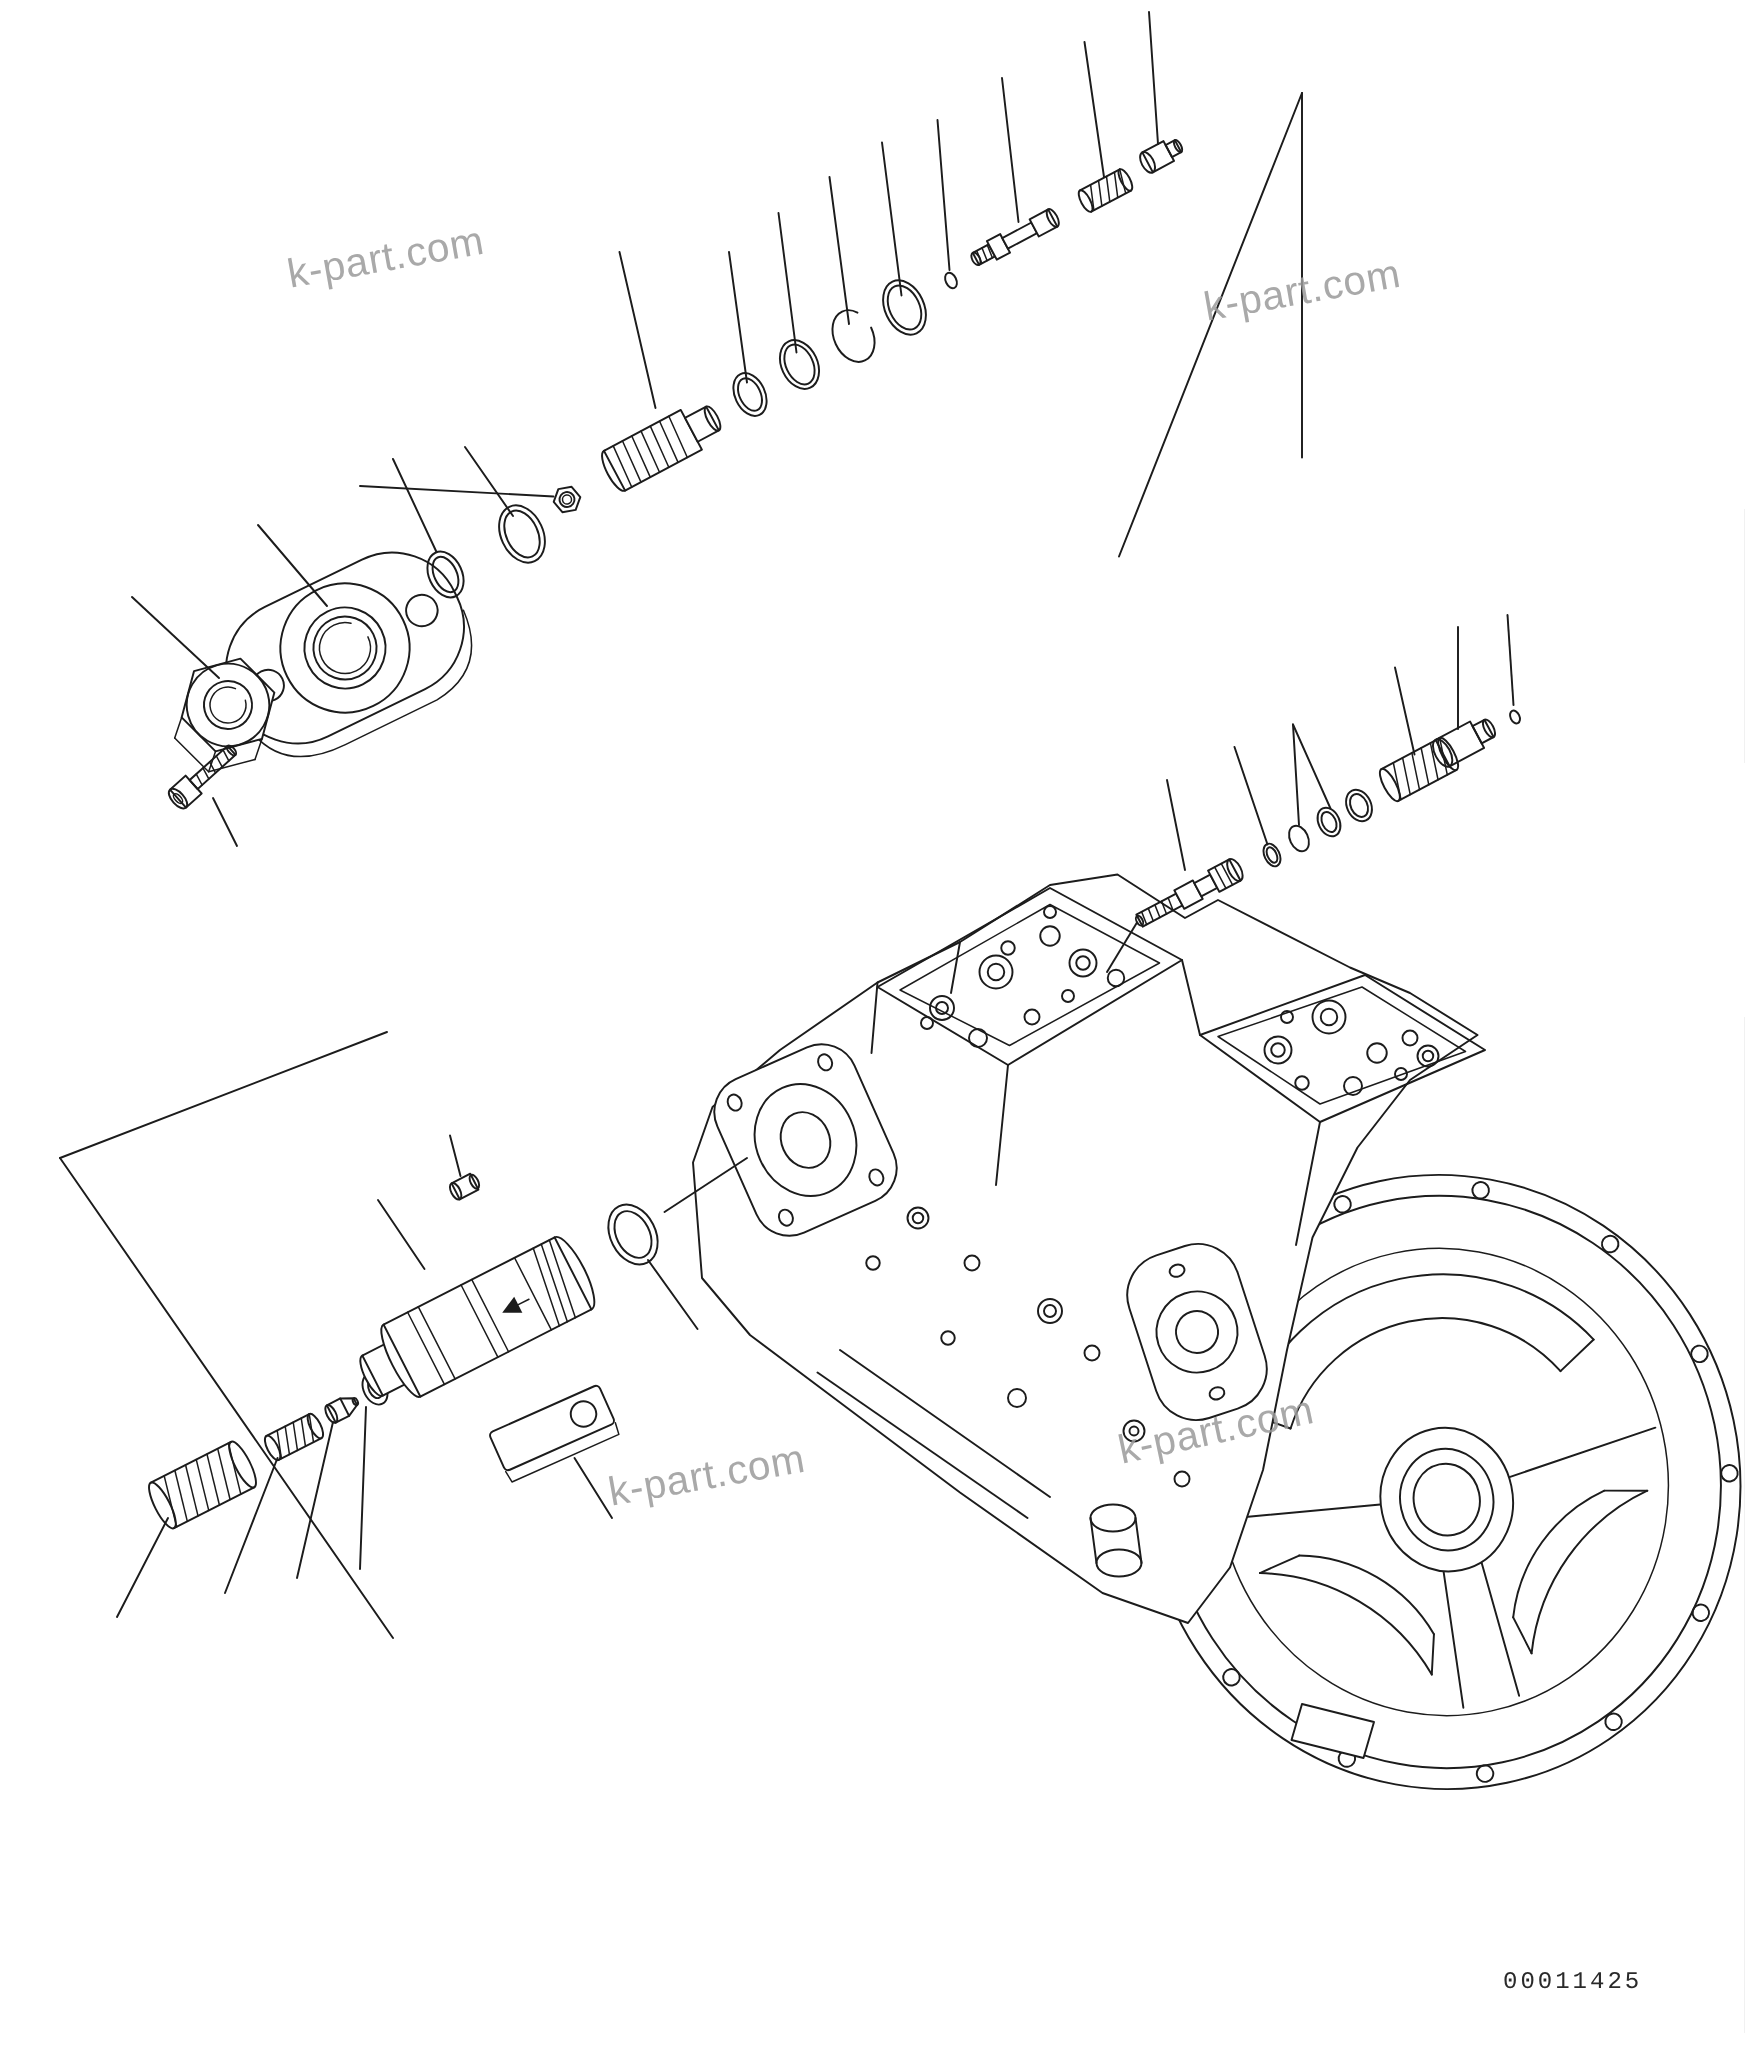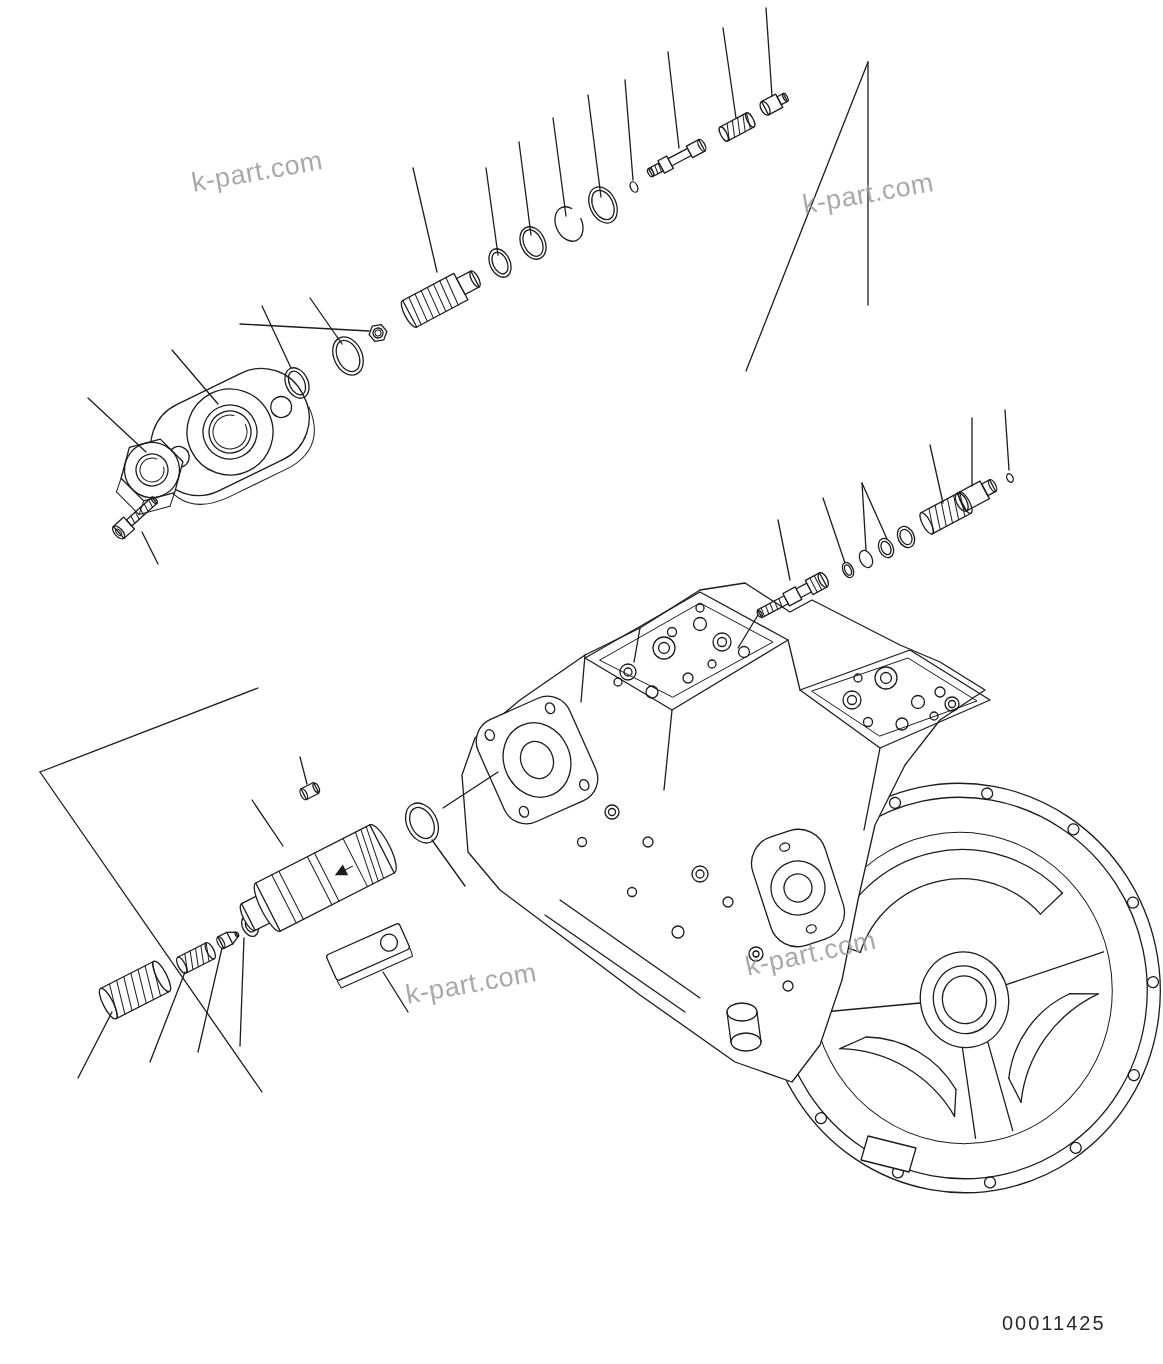--- a/index.html
+++ b/index.html
@@ -18,21 +18,21 @@
     position:absolute;font-size:27px;color:#9b9b9b;letter-spacing:.5px;
     transform:rotate(-10deg);transform-origin:0 50%;white-space:nowrap;
     opacity:.85;user-select:none;
   }
   .wm1{left:192px;top:168px;}
   .wm2{left:803px;top:190px;}
   .wm3{left:746px;top:952px;transform:rotate(-12deg);}
   .wm4{left:406px;top:980px;}
   .docnum{
     position:absolute;left:1002px;top:1312px;
-    font-family:Liberation Sans, sans-serif;font-size:20px;
+    font-family:Liberation Mono, monospace;font-size:16px;
     letter-spacing:2px;color:#2a2a2a;user-select:none;
   }
 </style>
 </head>
 <body>
 
 <div class="canvas">
 
 <svg id="art" viewBox="0 0 1163 1364" aria-hidden="true">
 

